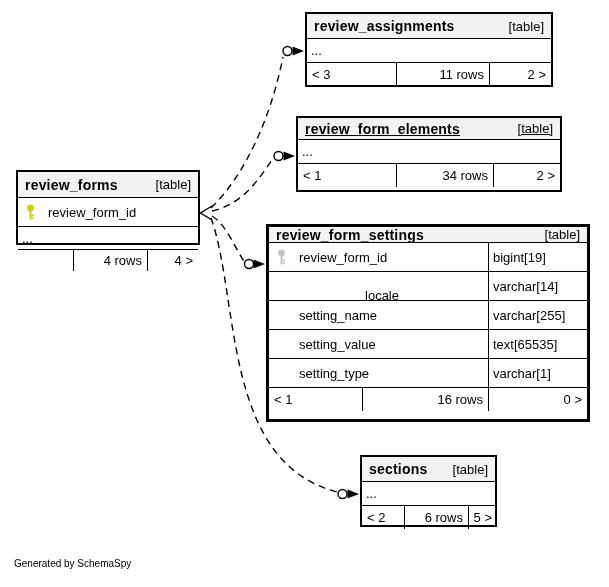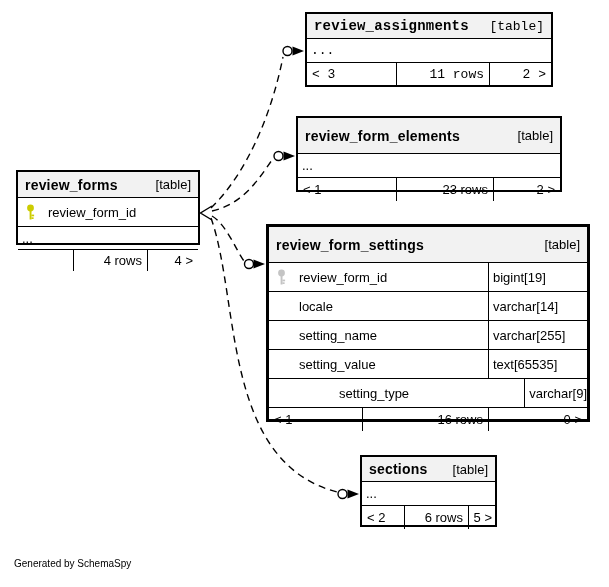--- a/index.html
+++ b/index.html
@@ -55,42 +55,42 @@
     <g>
       <path class="dash" d="M211,218 C240,300 222,462 337,492"></path>
       <circle class="dot" cx="342.5" cy="494" r="4.5"></circle>
       <polygon class="tri" points="359,494 347.5,489.5 347.5,498.5"></polygon>
     </g>
     <g>
       <polyline class="open-arrow" points="212,206 200.5,213 212,220"></polyline>
     </g>
   </svg>
 
-  <div class="tbl" style="left:305px; top:12px; width:248px; height:75px;font-family:Liberation Mono, monospace;">
+  <div class="tbl" style="left:305px; top:12px; width:248px; height:75px;">
     <div class="hdr" style="height:25px;">
       <span class="tname">review_assignments</span>
       <span class="ttag">[table]</span>
     </div>
     <div class="row ell" style="height:24px;">...</div>
     <div class="foot" style="height:22px;">
       <span class="fcell fl sep" style="width:90px; height:22px;">&lt; 3</span>
       <span class="fcell fm sep" style="width:93px; height:22px;">11 rows</span>
       <span class="fcell fr" style="flex:1; height:22px;">2 &gt;</span>
     </div>
   </div>
 
   <div class="tbl" style="left:296px; top:116px; width:266px; height:76px;">
-    <div class="hdr" style="height:36px;">
+    <div class="hdr" style="height:22px;text-decoration:underline;">
       <span class="tname">review_form_elements</span>
       <span class="ttag">[table]</span>
     </div>
     <div class="row ell" style="height:24px;">...</div>
     <div class="foot" style="height:23px;">
       <span class="fcell fl sep" style="width:99px; height:23px;">&lt; 1</span>
-      <span class="fcell fm sep" style="width:97px; height:23px;">23 rows</span>
+      <span class="fcell fm sep" style="width:97px; height:23px;">34 rows</span>
       <span class="fcell fr" style="flex:1; height:23px;">2 &gt;</span>
     </div>
   </div>
 
   <div class="tbl" style="left:16px; top:170px; width:184px; height:75px;">
     <div class="hdr" style="height:26px;">
       <span class="tname">review_forms</span>
       <span class="ttag">[table]</span>
     </div>
     <div class="row" style="height:29px; padding-left:7px;">
@@ -106,42 +106,42 @@
     </div>
     <div class="row ell" style="height:23px;">...</div>
     <div class="foot" style="height:21px;">
       <span class="fcell fl sep" style="width:56px; height:21px;"></span>
       <span class="fcell fm sep" style="width:74px; height:21px;">4 rows</span>
       <span class="fcell fr" style="flex:1; height:21px;">4 &gt;</span>
     </div>
   </div>
 
   <div class="tbl highlight" style="left:266px; top:224px; width:324px; height:198px;">
-    <div class="hdr" style="height:36px;">
+    <div class="hdr" style="height:16px;">
       <span class="tname">review_form_settings</span>
       <span class="ttag">[table]</span>
     </div>
 
     <div class="crow" style="height:29px;">
       <span class="cname" style="width:220px;">
         <svg class="keyslot" viewBox="0 0 11 16">
           <g fill="#c4c4c4">
             <circle cx="5.5" cy="4" r="3.4"></circle>
             <rect x="4.6" y="6.5" width="1.9" height="9"></rect>
             <rect x="6.4" y="10.6" width="2.7" height="1.7"></rect>
             <rect x="6.4" y="13.3" width="2.2" height="1.7"></rect>
           </g>
         </svg>
         <span>review_form_id</span>
       </span>
       <span class="ctype">bigint[19]</span>
     </div>
 
     <div class="crow" style="height:29px;">
-      <span class="cname" style="width:220px;">
+      <span class="cname" style="width:220px;flex-direction:column;">
         <span class="keyslot"></span>
         <span>locale</span>
       </span>
       <span class="ctype">varchar[14]</span>
     </div>
 
     <div class="crow" style="height:29px;">
       <span class="cname" style="width:220px;">
         <span class="keyslot"></span>
         <span>setting_name</span>
@@ -150,26 +150,26 @@
     </div>
 
     <div class="crow" style="height:29px;">
       <span class="cname" style="width:220px;">
         <span class="keyslot"></span>
         <span>setting_value</span>
       </span>
       <span class="ctype">text[65535]</span>
     </div>
 
-    <div class="crow" style="height:29px;padding-left:40px;">
+    <div class="crow" style="height:29px;">
       <span class="cname" style="width:220px;">
         <span class="keyslot"></span>
         <span>setting_type</span>
       </span>
-      <span class="ctype">varchar[9]</span>
+      <span class="ctype">varchar[1]</span>
     </div>
 
     <div class="foot" style="height:23px;">
       <span class="fcell fl sep" style="width:94px; height:23px;">&lt; 1</span>
       <span class="fcell fm sep" style="width:126px; height:23px;">16 rows</span>
       <span class="fcell fr" style="flex:1; height:23px;">0 &gt;</span>
     </div>
   </div>
 
   <div class="tbl" style="left:360px; top:455px; width:137px; height:72px;">

